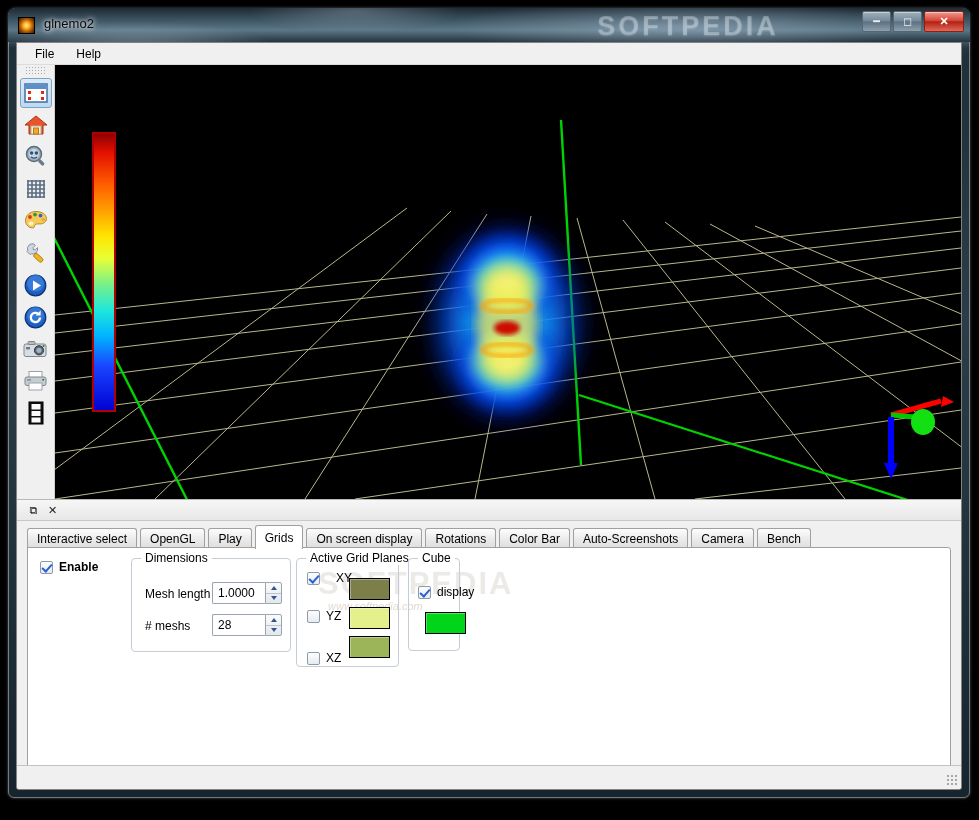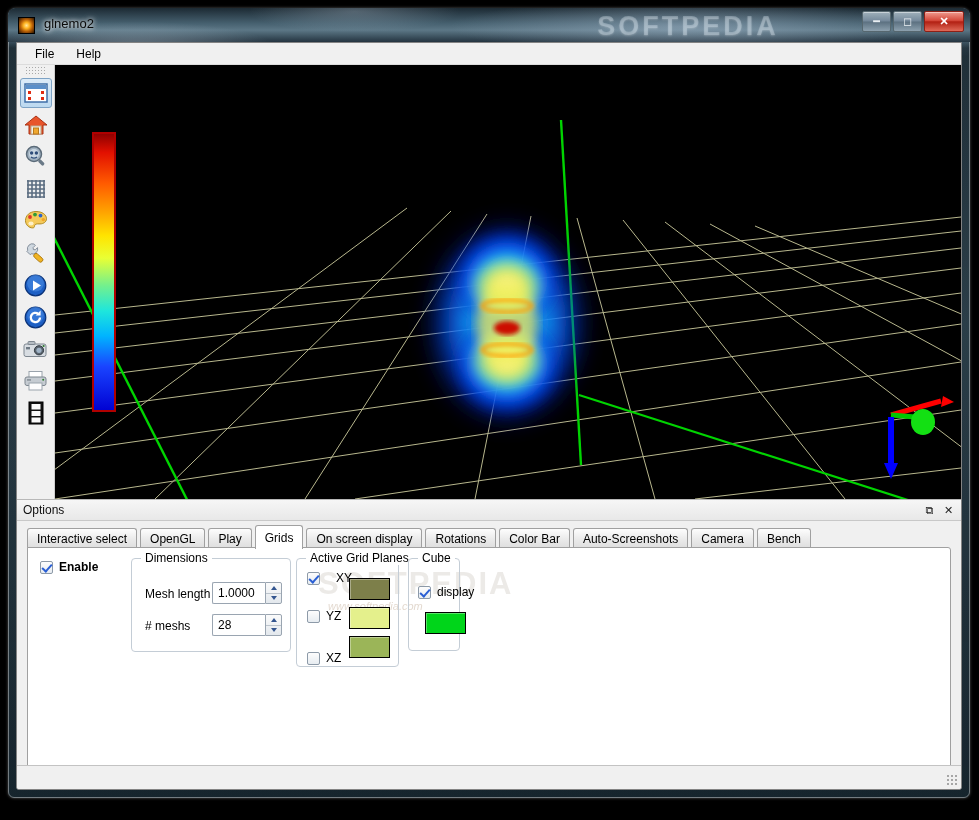--- a/index.html
+++ b/index.html
@@ -489,21 +489,20 @@
             <line x1="836" y1="352" x2="836" y2="402" stroke="#0000ff" stroke-width="6"></line>
             <polygon points="829,398 843,398 836,414" fill="#0000ff"></polygon>
           </g>
         </svg>
       </div>
     </div>
 
     <div id="options-dock">
 
       <div id="opt-title">
-        <span id="opt-title-text">Options</span>
         <span class="dock-btn">⧉</span>
         <span class="dock-btn">✕</span>
       </div>
 
       <div id="tabstrip">
         <div class="tab">Interactive select</div>
         <div class="tab">OpenGL</div>
         <div class="tab">Play</div>
         <div class="tab active">Grids</div>
         <div class="tab">On screen display</div>

